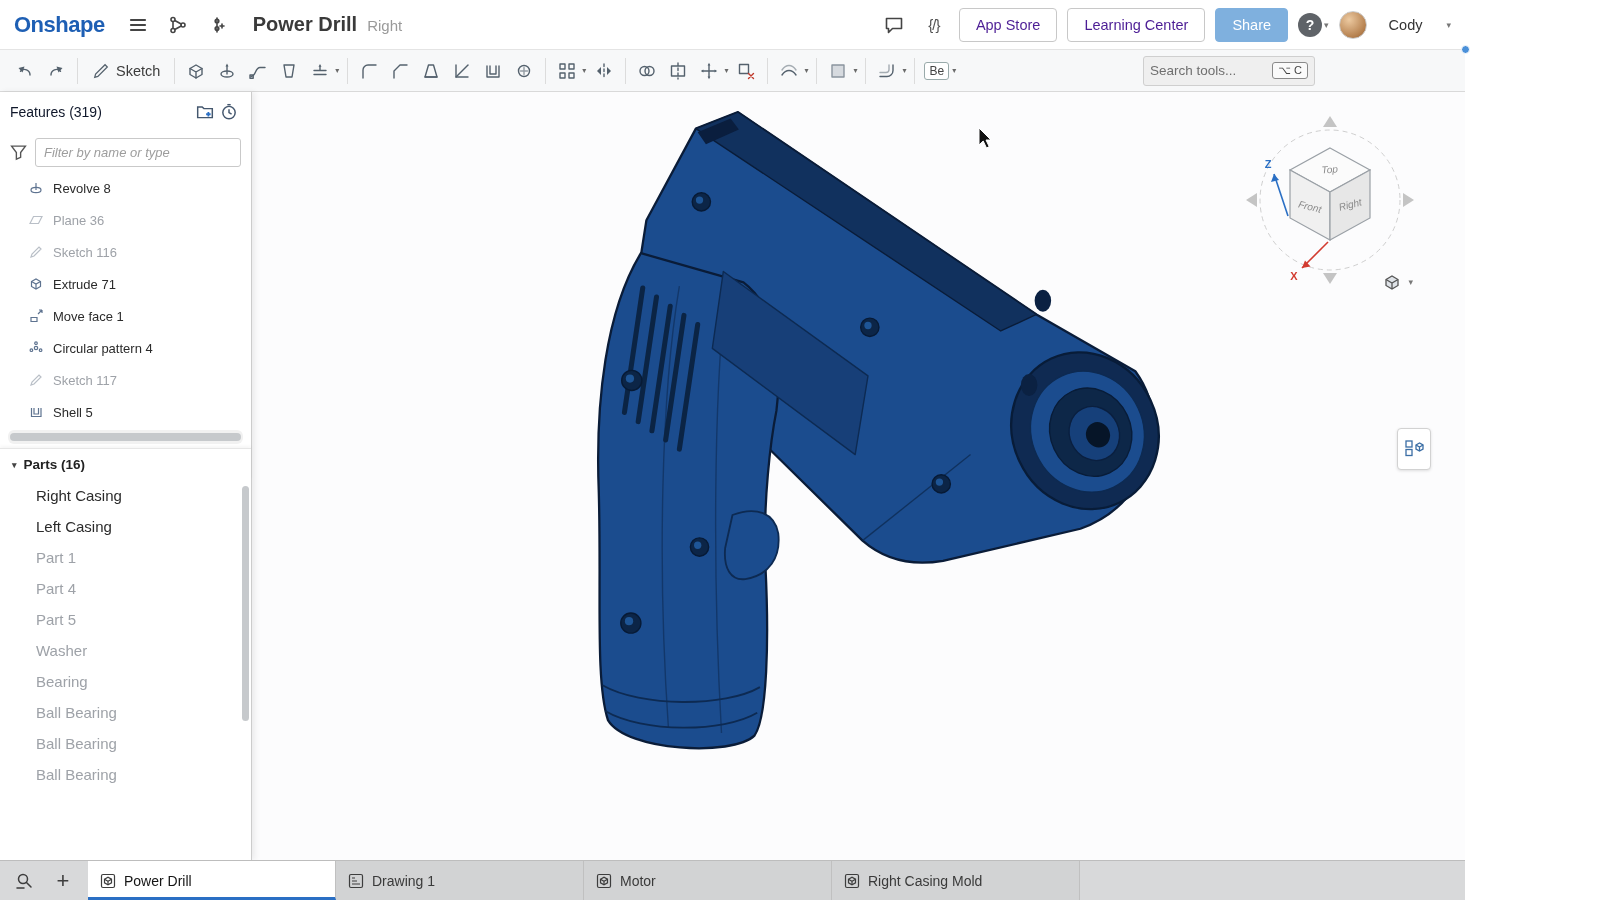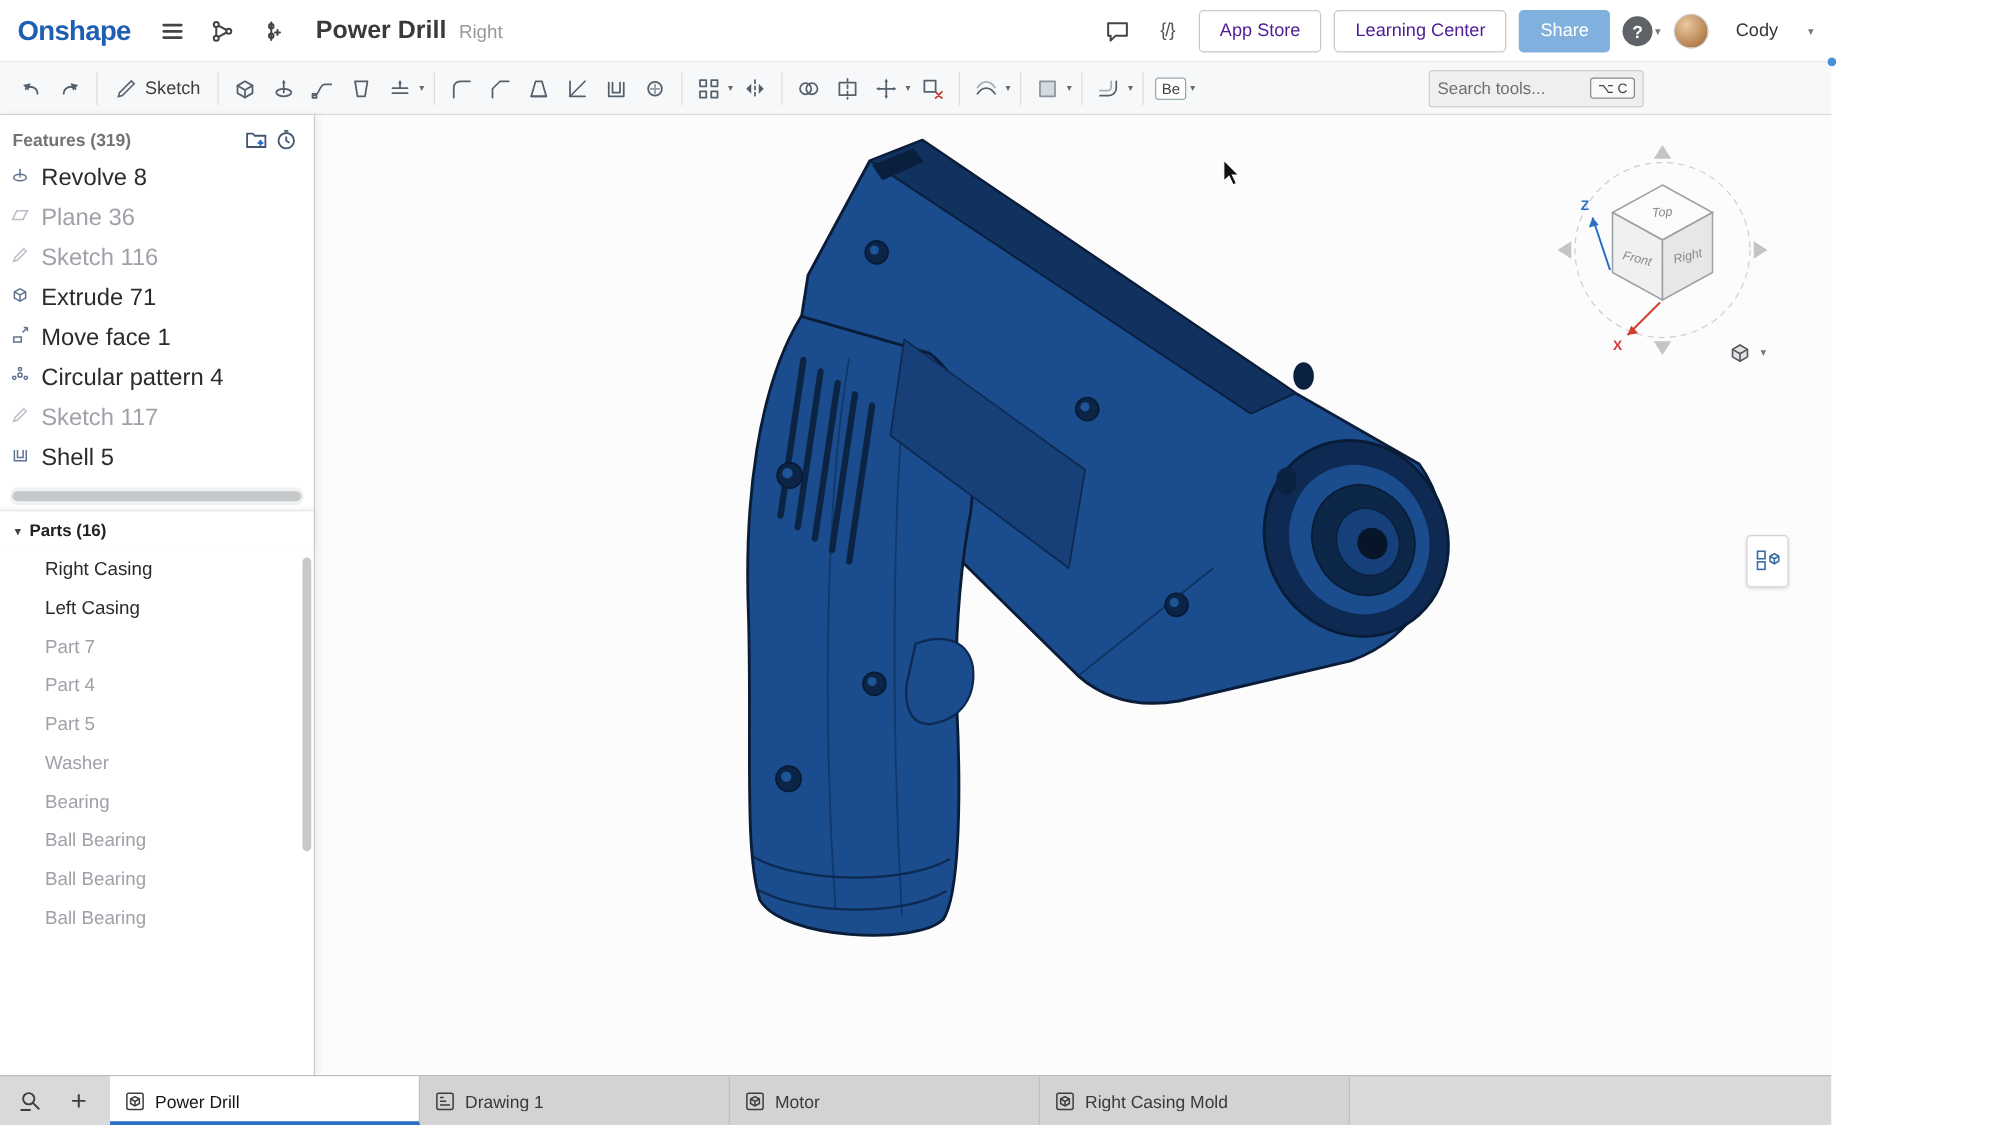--- a/index.html
+++ b/index.html
@@ -56,29 +56,29 @@
   .display-opts{position:absolute;right:52px;top:180px;display:flex;align-items:center;gap:4px;color:#555}
   .display-opts svg{stroke:#555;fill:none;stroke-width:1.3}
   .flyout-btn{position:absolute;right:34px;top:336px;width:34px;height:42px;background:#fff;border:1px solid #d2d2d2;
     border-radius:4px;box-shadow:0 1px 3px rgba(0,0,0,.12);display:flex;align-items:center;justify-content:center}
   .flyout-btn svg{stroke:#3b6ea5;fill:none;stroke-width:1.3}
 
   
   .fpanel{position:absolute;top:92px;left:0;bottom:40px;width:252px;background:#fff;z-index:5;
     border-right:1px solid #ccc;box-shadow:3px 0 6px rgba(0,0,0,.07);display:flex;flex-direction:column}
   .fp-head{height:40px;display:flex;align-items:center;padding:0 10px}
-  .fp-head .title{font-size:14px;font-weight:700;color:#737373;flex:1}
+  .fp-head .title{font-size:14px;font-weight:400;color:#0f172a;flex:1}
   .fp-head .hic{width:24px;height:24px;display:flex;align-items:center;justify-content:center;color:#44576e}
   .fp-head .hic svg{stroke:currentColor;fill:none;stroke-width:1.3}
   .fp-filter{height:40px;display:flex;align-items:center;padding:0 10px;gap:8px}
   .fp-filter svg{stroke:#555;fill:none;stroke-width:1.3;flex:0 0 auto}
   .fp-filter input{flex:1;min-width:0;height:29px;border:1px solid #c9c9c9;border-radius:3px;padding:0 8px;
     font-size:13px;color:#333;outline:none;font-family:"Liberation Sans",sans-serif}
   .fp-filter input::placeholder{font-style:italic;color:#9d9d9d;opacity:1}
-  .feat-row{height:32px;display:flex;gap:9px;padding:0 8px;font-size:19px;color:#2b2b2b}
+  .feat-row{height:32px;display:flex;align-items:center;gap:9px;padding:0 28px;font-size:13px;color:#2b2b2b}
   .feat-row .fi{width:16px;height:16px;display:flex;align-items:center;justify-content:center;color:#5e7390}
   .feat-row .fi svg{stroke:currentColor;fill:none;stroke-width:1.2}
   .feat-row.muted{color:#9ea2a8}
   .feat-row.muted .fi{color:#b9bfc7}
   .fp-hscroll{height:14px;margin:2px 8px 4px 8px;background:#f1f1f1;border-radius:6px;display:flex;align-items:center;padding:0 2px}
   .fp-hthumb{height:8px;width:100%;background:#c6c9cc;border-radius:4px}
   .fp-parts-head{height:32px;display:flex;align-items:center;gap:7px;padding:0 12px;font-size:13.5px;font-weight:700;color:#222;
     border-top:1px solid #e6e6e6;box-shadow:0 -2px 3px rgba(0,0,0,.04)}
   .fp-parts-head .pcaret{font-size:9px;color:#444}
   .fp-parts{flex:1;position:relative;overflow:hidden}
@@ -438,20 +438,26 @@
           </svg>
       </div>
       <div class="hic">
         <svg width="18" height="18" viewBox="0 0 16 16">
             <circle cx="8" cy="8.5" r="5.5"></circle>
             <path d="M8 5.5v3l2.3 1.4"></path>
             <path d="M6.5 1.5h3"></path>
           </svg>
       </div>
     </div>
+    <div class="fp-filter">
+      <svg width="17" height="17" viewBox="0 0 16 16">
+          <path d="M1.5 2h13L10 8v4.5l-4 1.8V8z"></path>
+        </svg>
+      <input type="text" placeholder="Filter by name or type" style="">
+    </div>
 
     <div class="fp-list">
       <div class="feat-row">
         <span class="fi">
             <svg width="14" height="14" viewBox="0 0 14 14">
               <ellipse cx="7" cy="9" rx="5" ry="2.6"></ellipse>
               <path d="M7 9V2"></path>
             </svg>
           </span>
         <span>Revolve 8</span>
@@ -530,21 +536,21 @@
     </div>
 
     <div class="fp-parts">
       <div class="part-row">
           <span>Right Casing</span>
         </div>
       <div class="part-row">
           <span>Left Casing</span>
         </div>
       <div class="part-row muted">
-          <span>Part 7</span>
+          <span>Part 1</span>
         </div>
       <div class="part-row muted">
           <span>Part 4</span>
         </div>
       <div class="part-row muted">
           <span>Part 5</span>
         </div>
       <div class="part-row muted">
           <span>Washer</span>
         </div>

